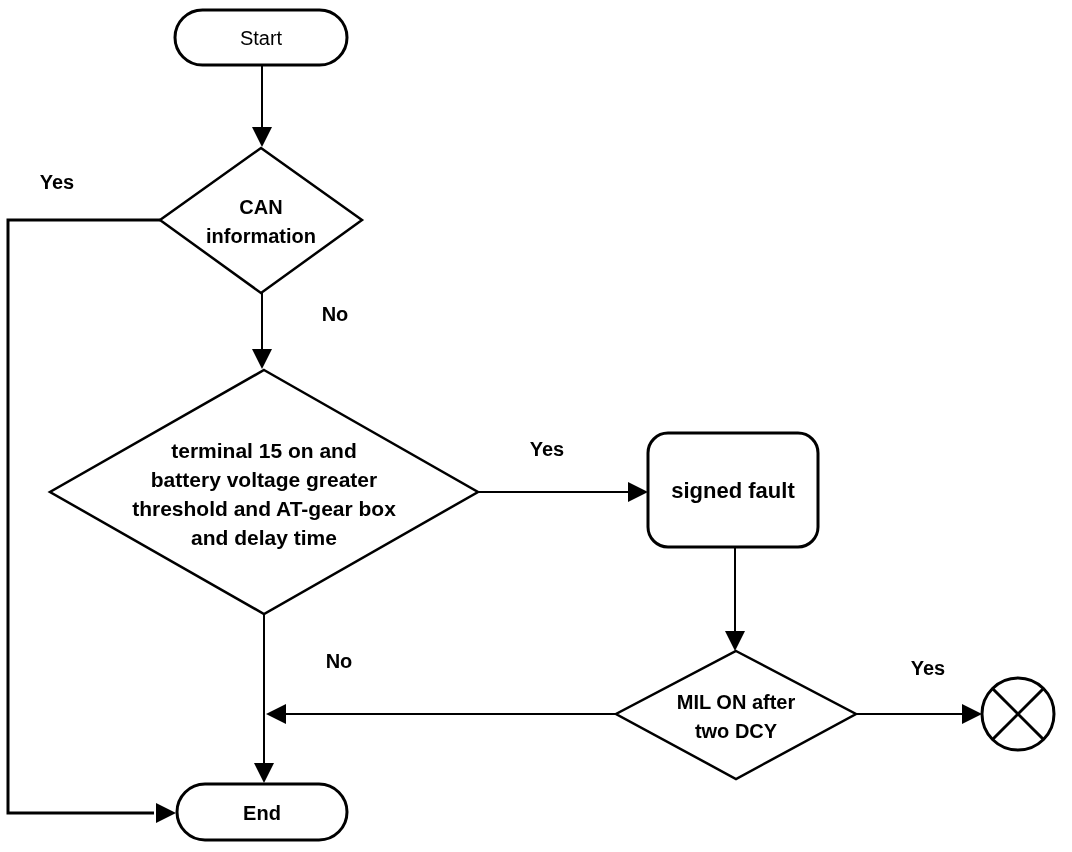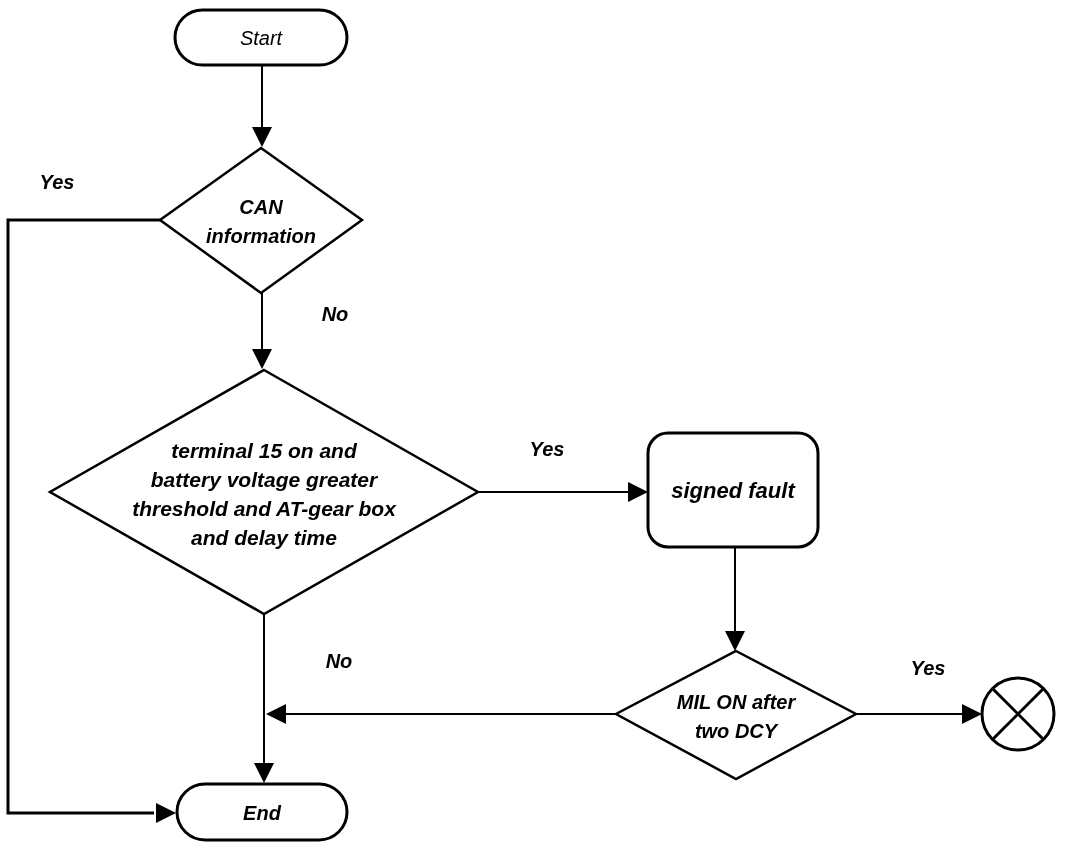--- a/index.html
+++ b/index.html
@@ -6,21 +6,20 @@
     margin: 0;
     padding: 0;
     background: var(--bg, #ffffff);
   }
   .stage {
     position: relative;
     width: 1056px;
     height: 852px;
     background: var(--bg, #ffffff);
     font-family: "Liberation Sans", sans-serif;
-    font-style: italic;
   }
   svg { display: block; }
   .shape {
     fill: var(--bg, #ffffff);
     stroke: var(--stroke, #000000);
   }
   .connector {
     fill: none;
     stroke: var(--stroke, #000000);
   }

